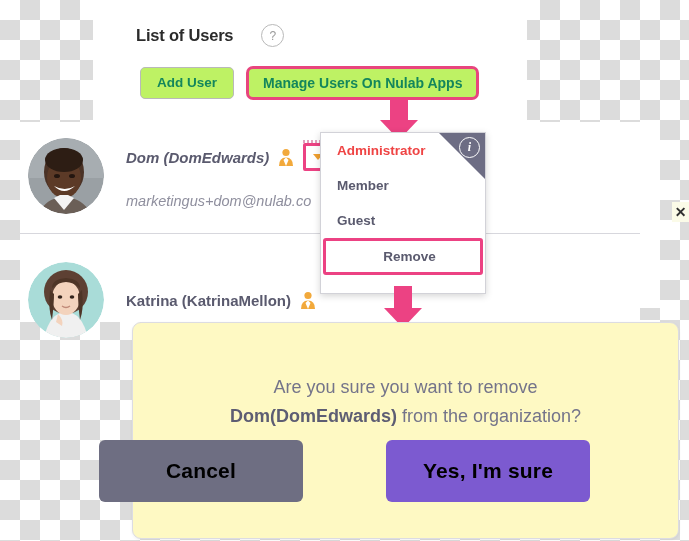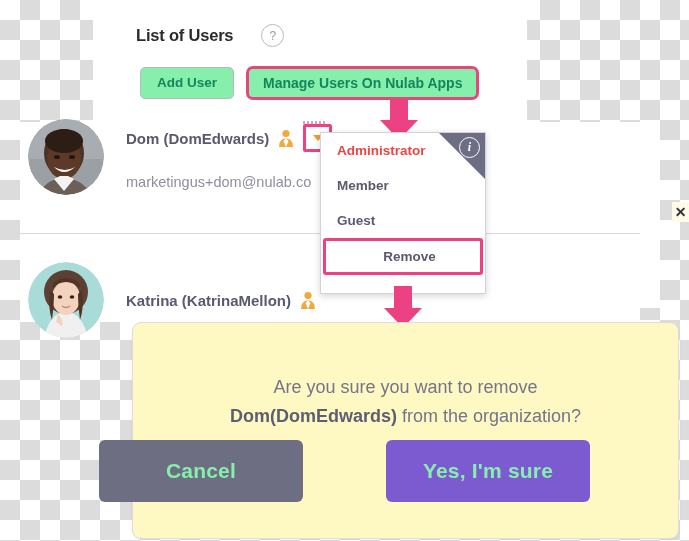--- a/index.html
+++ b/index.html
@@ -37,21 +37,21 @@
   }
   #help-icon{
     width:21px;height:21px;border-radius:50%;border:1.4px solid #b9b9b9;
     color:#9a9a9a;font-size:12px;display:flex;align-items:center;justify-content:center;
     background:#fff;
   }
 
   
   #btn-row{position:absolute;left:140px;top:66px;display:flex;align-items:center;gap:12px;}
   .wbtn{
-    background:#86efac;border:1.6px solid #b9b9b9;border-radius:5px;
+    background:#bef264;border:1.6px solid #b9b9b9;border-radius:5px;
     color:#13865c;font-weight:bold;font-size:13.5px;
     padding:8px 16px;line-height:1;white-space:nowrap;
   }
   #manage-users-button{
     border:3px solid #e8457e;border-radius:7px;padding:7px 14px;font-size:14px;
   }
 
   
   .arrow{position:absolute;width:0;height:0;}
   .arrow .shaft{position:absolute;background:#ec4283;}
@@ -60,21 +60,21 @@
   #arrow-1{left:0;top:0;}
   #arrow-1 .shaft{left:390px;top:100px;width:18px;height:22px;}
   #arrow-1 .head{left:380px;top:120px;}
 
   #arrow-2{left:0;top:0;}
   #arrow-2 .shaft{left:394px;top:286px;width:18px;height:24px;}
   #arrow-2 .head{left:384px;top:308px;}
 
   
   .user-row{position:absolute;left:28px;display:flex;align-items:center;}
-  #user-row-0{top:119px;}
+  #user-row-0{top:138px;font-style:italic;}
   #user-row-1{top:262px;}
   .avatar{width:76px;height:76px;border-radius:50%;overflow:hidden;position:relative;flex:0 0 auto;}
   .user-info{margin-left:22px;}
   .name-line{display:flex;align-items:center;gap:9px;}
   .uname{font-size:15px;font-weight:bold;color:#5a5a6e;white-space:nowrap;}
   .uemail{font-size:14.5px;color:#8f8f9e;margin-top:22px;white-space:nowrap;}
 
   .role-icon{width:16px;height:18px;position:relative;display:inline-block;}
 
   #role-caret-box{
@@ -122,21 +122,21 @@
   #confirm-text{
     position:absolute;left:0;right:0;top:50px;text-align:center;
     font-size:18px;color:#74748a;line-height:1.6;padding:0 30px;
   }
   #confirm-text b{color:#5d5d73;}
   #dialog-buttons{
     position:absolute;left:0;right:0;top:440px;display:flex;justify-content:center;gap:35px;
   }
   .dlg-btn{
     width:204px;height:62px;border-radius:6px;border:none;
-    color:#86efac;font-size:21px;font-weight:bold;
+    color:#000000;font-size:21px;font-weight:bold;
     display:flex;align-items:center;justify-content:center;letter-spacing:.2px;
   }
   #cancel-button{background:#6e6e82;}
   #confirm-button{background:#7c5ad0;margin-left:48px;}
 
   
   #close-badge{
     position:absolute;left:672px;top:202px;width:17px;height:20px;background:#fbfbe8;
     display:flex;align-items:center;justify-content:center;color:#303030;font-size:14px;font-weight:bold;
   }

